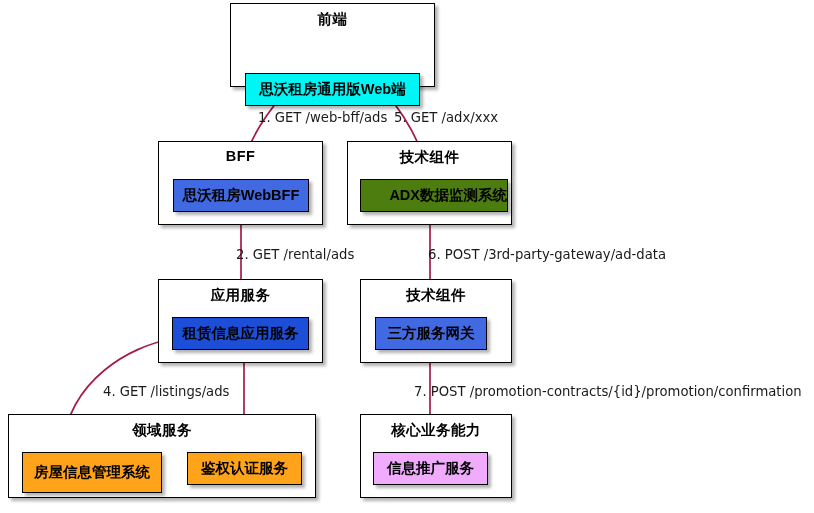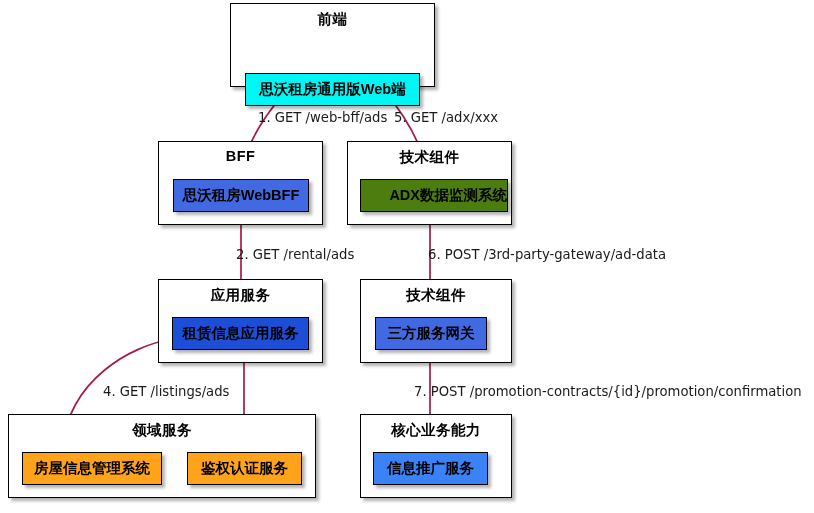--- a/index.html
+++ b/index.html
@@ -119,31 +119,31 @@
   <div class="group-box" style="left:360px; top:279px; width:152px; height:84px;">
     <div class="group-title">技术组件</div>
   </div>
   <div class="node" style="left:375px; top:317px; width:112px; height:33px; background:#4169e1;">
     <span>三方服务网关</span>
   </div>
 
   <div class="group-box" style="left:8px; top:414px; width:308px; height:84px;">
     <div class="group-title">领域服务</div>
   </div>
-  <div class="node" style="left:22px; top:452px; width:140px; height:33px; background:#ffa31a;font-family:Liberation Mono, monospace;">
+  <div class="node" style="left:22px; top:452px; width:140px; height:41px; background:#ffa31a;font-family:Liberation Mono, monospace;">
     <span>房屋信息管理系统</span>
   </div>
   <div class="node" style="left:187px; top:452px; width:115px; height:33px; background:#ffa31a;">
     <span>鉴权认证服务</span>
   </div>
 
   <div class="group-box" style="left:360px; top:414px; width:152px; height:84px;">
     <div class="group-title">核心业务能力</div>
   </div>
-  <div class="node" style="left:373px; top:452px; width:115px; height:33px; background:#3b82f6;">
+  <div class="node" style="left:373px; top:452px; width:115px; height:33px; background:#f0abfc;">
     <span>信息推广服务</span>
   </div>
 
   <div class="edge-label" style="left:244px; top:110px;margin-left:14px;">1. GET /web-bff/ads</div>
   <div class="edge-label" style="left:394px; top:110px;">5. GET /adx/xxx</div>
   <div class="edge-label" style="left:236px; top:247px;">2. GET /rental/ads</div>
   <div class="edge-label" style="left:428px; top:247px;">6. POST /3rd-party-gateway/ad-data</div>
   <div class="edge-label" style="left:103px; top:384px;">4. GET /listings/ads</div>
   <div class="edge-label" style="left:414px; top:384px;">7. POST /promotion-contracts/{id}/promotion/confirmation</div>
 

